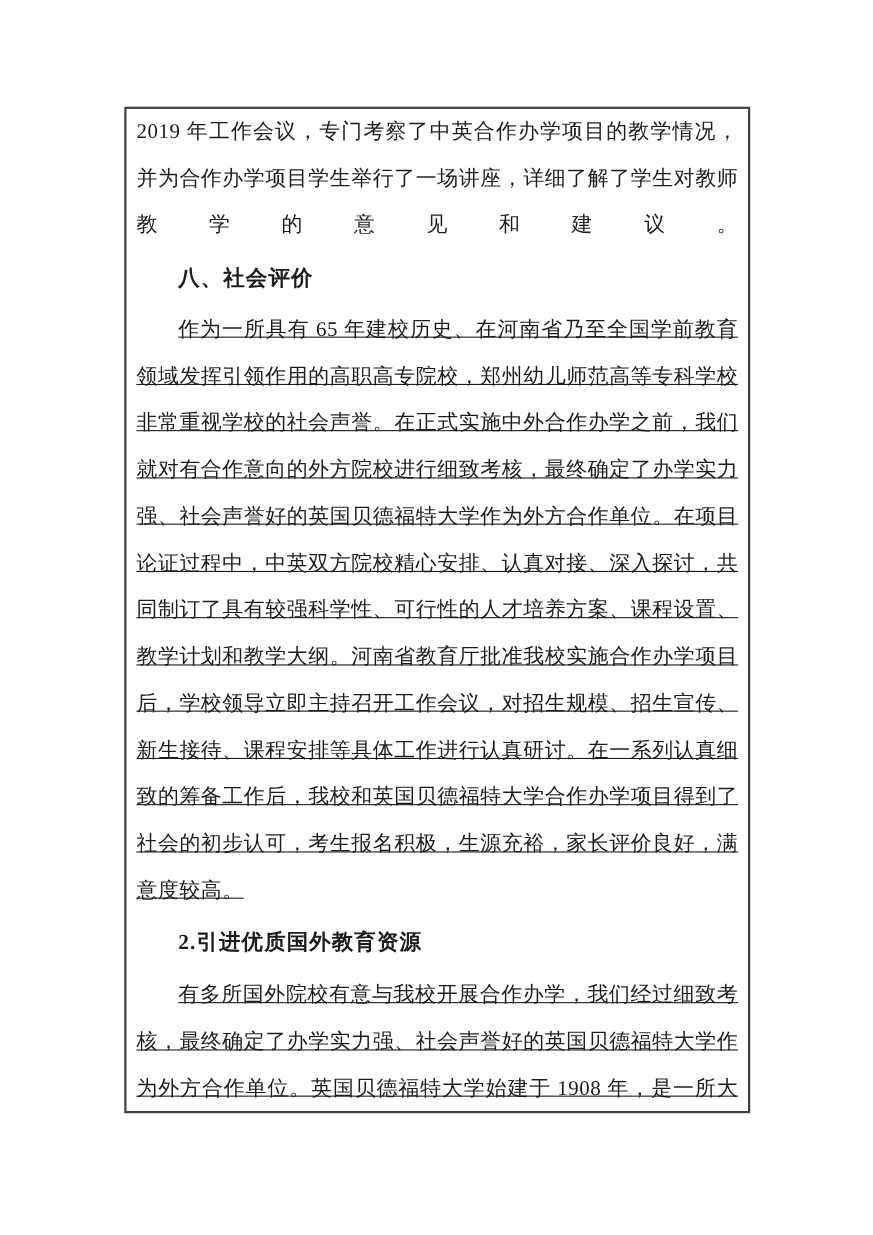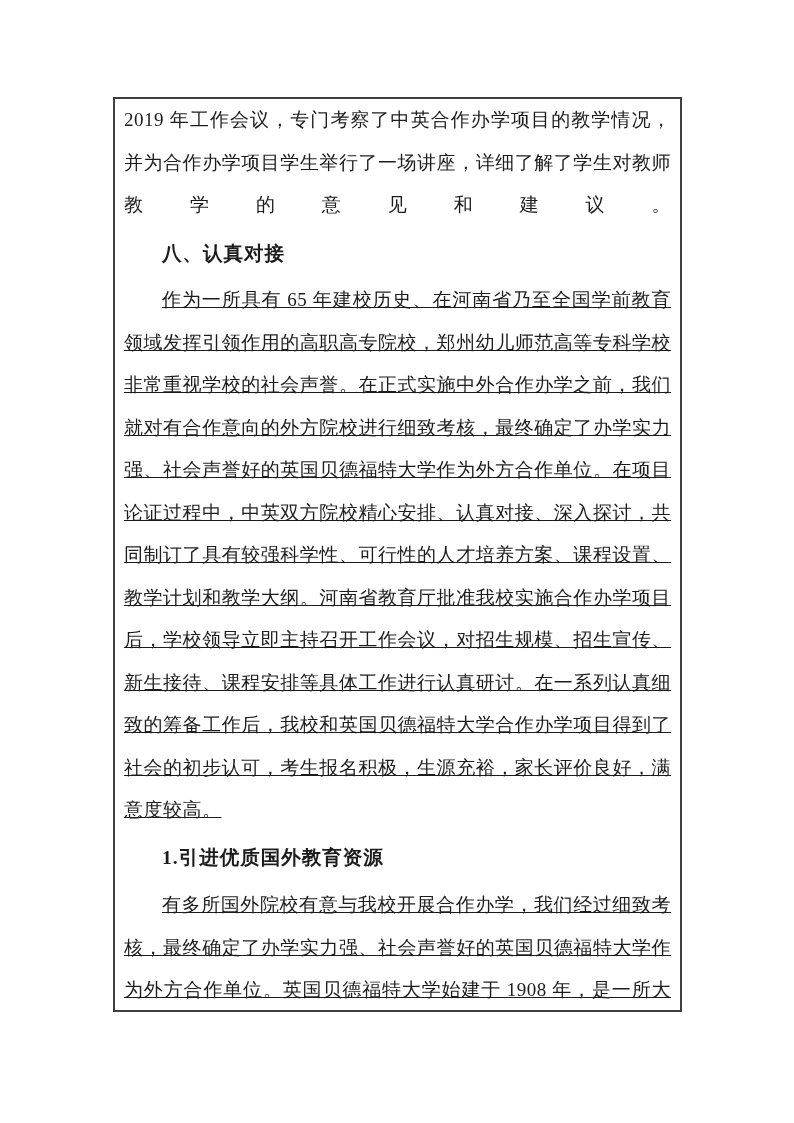--- a/index.html
+++ b/index.html
@@ -62,23 +62,23 @@
   }
 </style>
 </head>
 <body>
 
 <div class="page">
   <div class="doc-frame">
 
     <p class="par continues">2019 年工作会议，专门考察了中英合作办学项目的教学情况，并为合作办学项目学生举行了一场讲座，详细了解了学生对教师教学的意见和建议。</p>
 
-    <h2 class="heading-1">八、认真对接</h2>
+    <h2 class="heading-1">八、社会评价</h2>
 
     <p class="par indent">作为一所具有 65 年建校历史、在河南省乃至全国学前教育领域发挥引领作用的高职高专院校，郑州幼儿师范高等专科学校非常重视学校的社会声誉。在正式实施中外合作办学之前，我们就对有合作意向的外方院校进行细致考核，最终确定了办学实力强、社会声誉好的英国贝德福特大学作为外方合作单位。在项目论证过程中，中英双方院校精心安排、认真对接、深入探讨，共同制订了具有较强科学性、可行性的人才培养方案、课程设置、教学计划和教学大纲。河南省教育厅批准我校实施合作办学项目后，学校领导立即主持召开工作会议，对招生规模、招生宣传、新生接待、课程安排等具体工作进行认真研讨。在一系列认真细致的筹备工作后，我校和英国贝德福特大学合作办学项目得到了社会的初步认可，考生报名积极，生源充裕，家长评价良好，满意度较高。</p>
 
 
-    <h3 class="heading-2">1.引进优质国外教育资源</h3>
+    <h3 class="heading-2">2.引进优质国外教育资源</h3>
 
     <p class="par indent continues">有多所国外院校有意与我校开展合作办学，我们经过细致考核，最终确定了办学实力强、社会声誉好的英国贝德福特大学作为外方合作单位。英国贝德福特大学始建于 1908 年，是一所大型现代化国立</p>
 
   </div>
 </div>
 
 </body></html>

